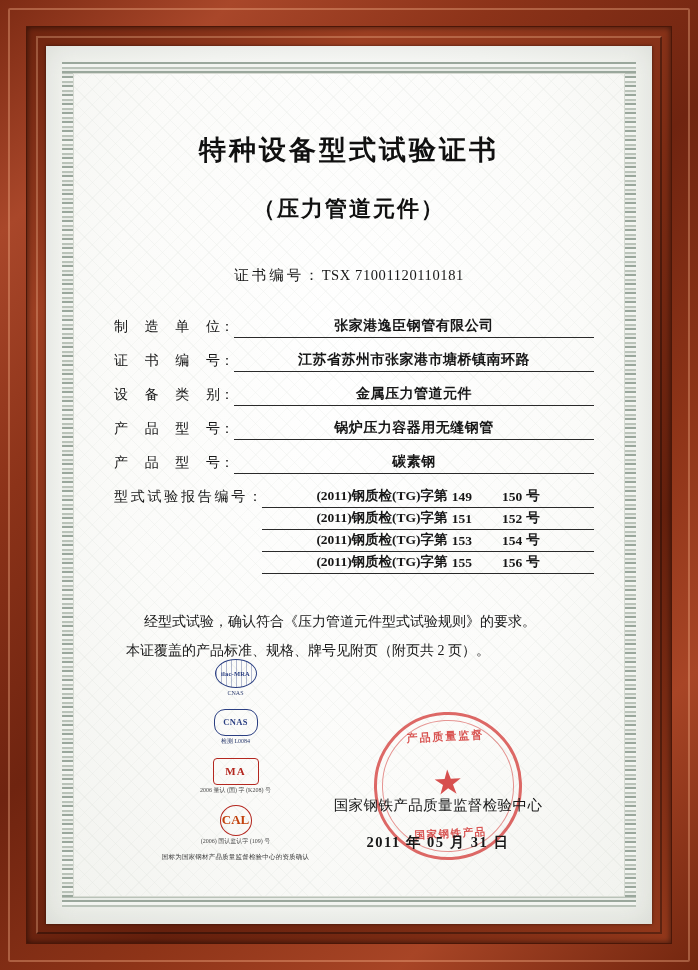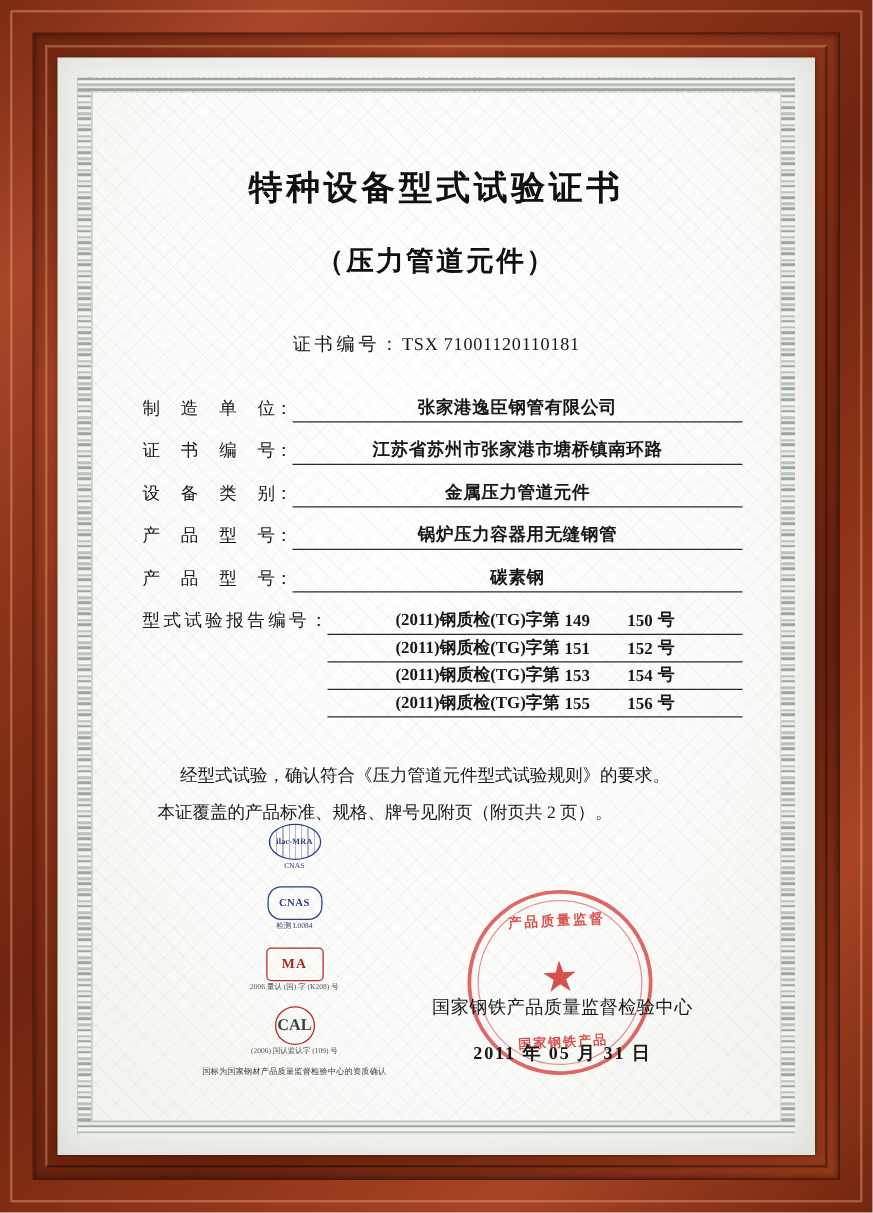--- a/index.html
+++ b/index.html
@@ -285,33 +285,33 @@
     border-radius: 4px;
     display: flex; align-items: center; justify-content: center;
     font-size: 11px; color: #b4271f; font-weight: bold;
     letter-spacing: 1px;
   }
   .logo-cal {
     width: 30px; height: 30px;
     border: 1.8px solid #b4271f;
     border-radius: 50%;
     display: flex; align-items: center; justify-content: center;
-    font-size: 13px; color: #404040; font-weight: bold;
+    font-size: 13px; color: #c2410c; font-weight: bold;
   }
   .logo-note {
     font-size: 6.5px;
     color: #3a3a3a;
     margin-top: 8px;
     letter-spacing: 0.2px;
     white-space: nowrap;
   }
 
   .issuer-block {
     position: absolute;
-    right: 0;
+    right: 12px;
     bottom: 18px;
     width: 300px;
     text-align: center;
   }
   .issuer-name {
     font-size: 14.5px;
     letter-spacing: 0.4px;
     margin-bottom: 18px;
   }
   .issue-date {

